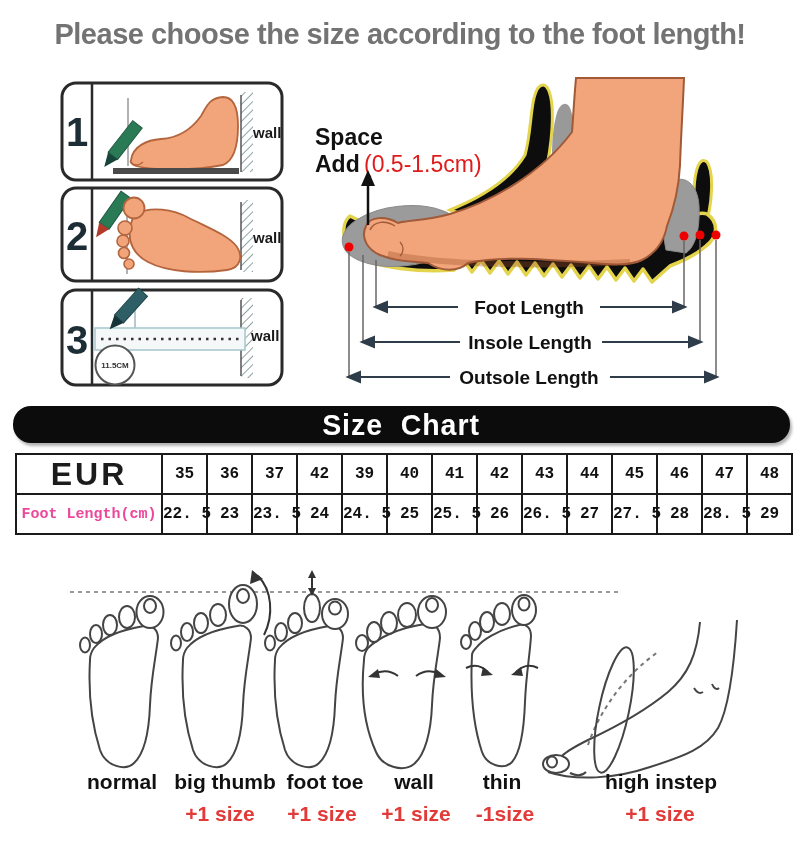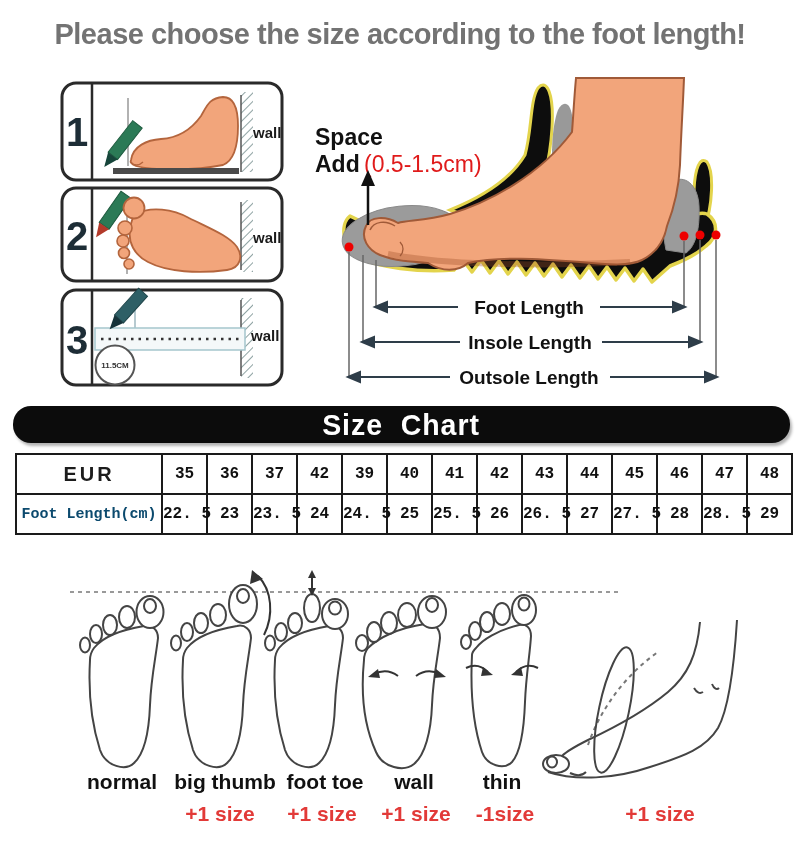--- a/index.html
+++ b/index.html
@@ -9,24 +9,24 @@
   #title{left:0;top:18px;width:800px;text-align:center;font-size:29px;font-weight:700;
          letter-spacing:-0.5px;color:#737373;}
   #banner{left:13px;top:406px;width:777px;height:37px;background:#0c0c0c;color:#fff;
           display:flex;align-items:center;justify-content:center;
           box-shadow:2px 3px 3px rgba(0,0,0,.3);border-radius:18px;}
   #banner span{font-size:30px;font-weight:700;letter-spacing:1px;white-space:pre;
                transform:scaleX(.95);}
   #sizetable{left:15px;top:453px;border-collapse:collapse;table-layout:fixed;width:776px;}
   #sizetable td{border:2px solid #1a1a1a;text-align:center;vertical-align:middle;
                 padding:0;height:38px;background:#fff;}
-  td.rowhead1{font-family:"Liberation Sans",sans-serif;font-size:20px;font-weight:600;
+  td.rowhead1{font-family:"Liberation Sans",sans-serif;font-size:32px;font-weight:600;
               letter-spacing:3px;color:#1c1c1c;}
   td.rowhead2{font-family:"Liberation Mono","DejaVu Sans Mono",monospace;font-size:15px;
-              font-weight:700;color:#0c4a6e;}
+              font-weight:700;color:#ec4899;}
   td.num{font-family:"Liberation Mono","DejaVu Sans Mono",monospace;font-size:16px;
          font-weight:700;color:#111;white-space:nowrap;}
   .footlabel{position:absolute;text-align:center;font-size:21px;font-weight:700;color:#111;}
   .footadjust{position:absolute;text-align:center;font-size:21px;font-weight:700;color:#e23a38;}
   svg text{font-family:"Liberation Sans",sans-serif;}
 </style>
 </head>
 <body>
 
 <div id="page">
@@ -289,20 +289,21 @@
       <path d="M 588,185 C 600,150 625,115 658,92" stroke="#777" stroke-dasharray="4,4"></path>
       <ellipse cx="614" cy="150" rx="15" ry="64" transform="rotate(12 614 150)"></ellipse>
     </g>
   </svg>
 
   <div class="footlabel" style="left:62px;top:770px;width:120px">normal</div>
   <div class="footlabel" style="left:155px;top:770px;width:140px">big thumb</div>
   <div class="footlabel" style="left:260px;top:770px;width:130px">foot toe</div>
   <div class="footlabel" style="left:364px;top:770px;width:100px">wall</div>
   <div class="footlabel" style="left:452px;top:770px;width:100px">thin</div>
+  <div class="footlabel" style="left:586px;top:770px;width:150px">high instep</div>
 
   <div class="footadjust" style="left:150px;top:802px;width:140px">+1 size</div>
   <div class="footadjust" style="left:257px;top:802px;width:130px">+1 size</div>
   <div class="footadjust" style="left:366px;top:802px;width:100px">+1 size</div>
   <div class="footadjust" style="left:455px;top:802px;width:100px">-1size</div>
   <div class="footadjust" style="left:585px;top:802px;width:150px">+1 size</div>
 
 </div>
 
 </body></html>

